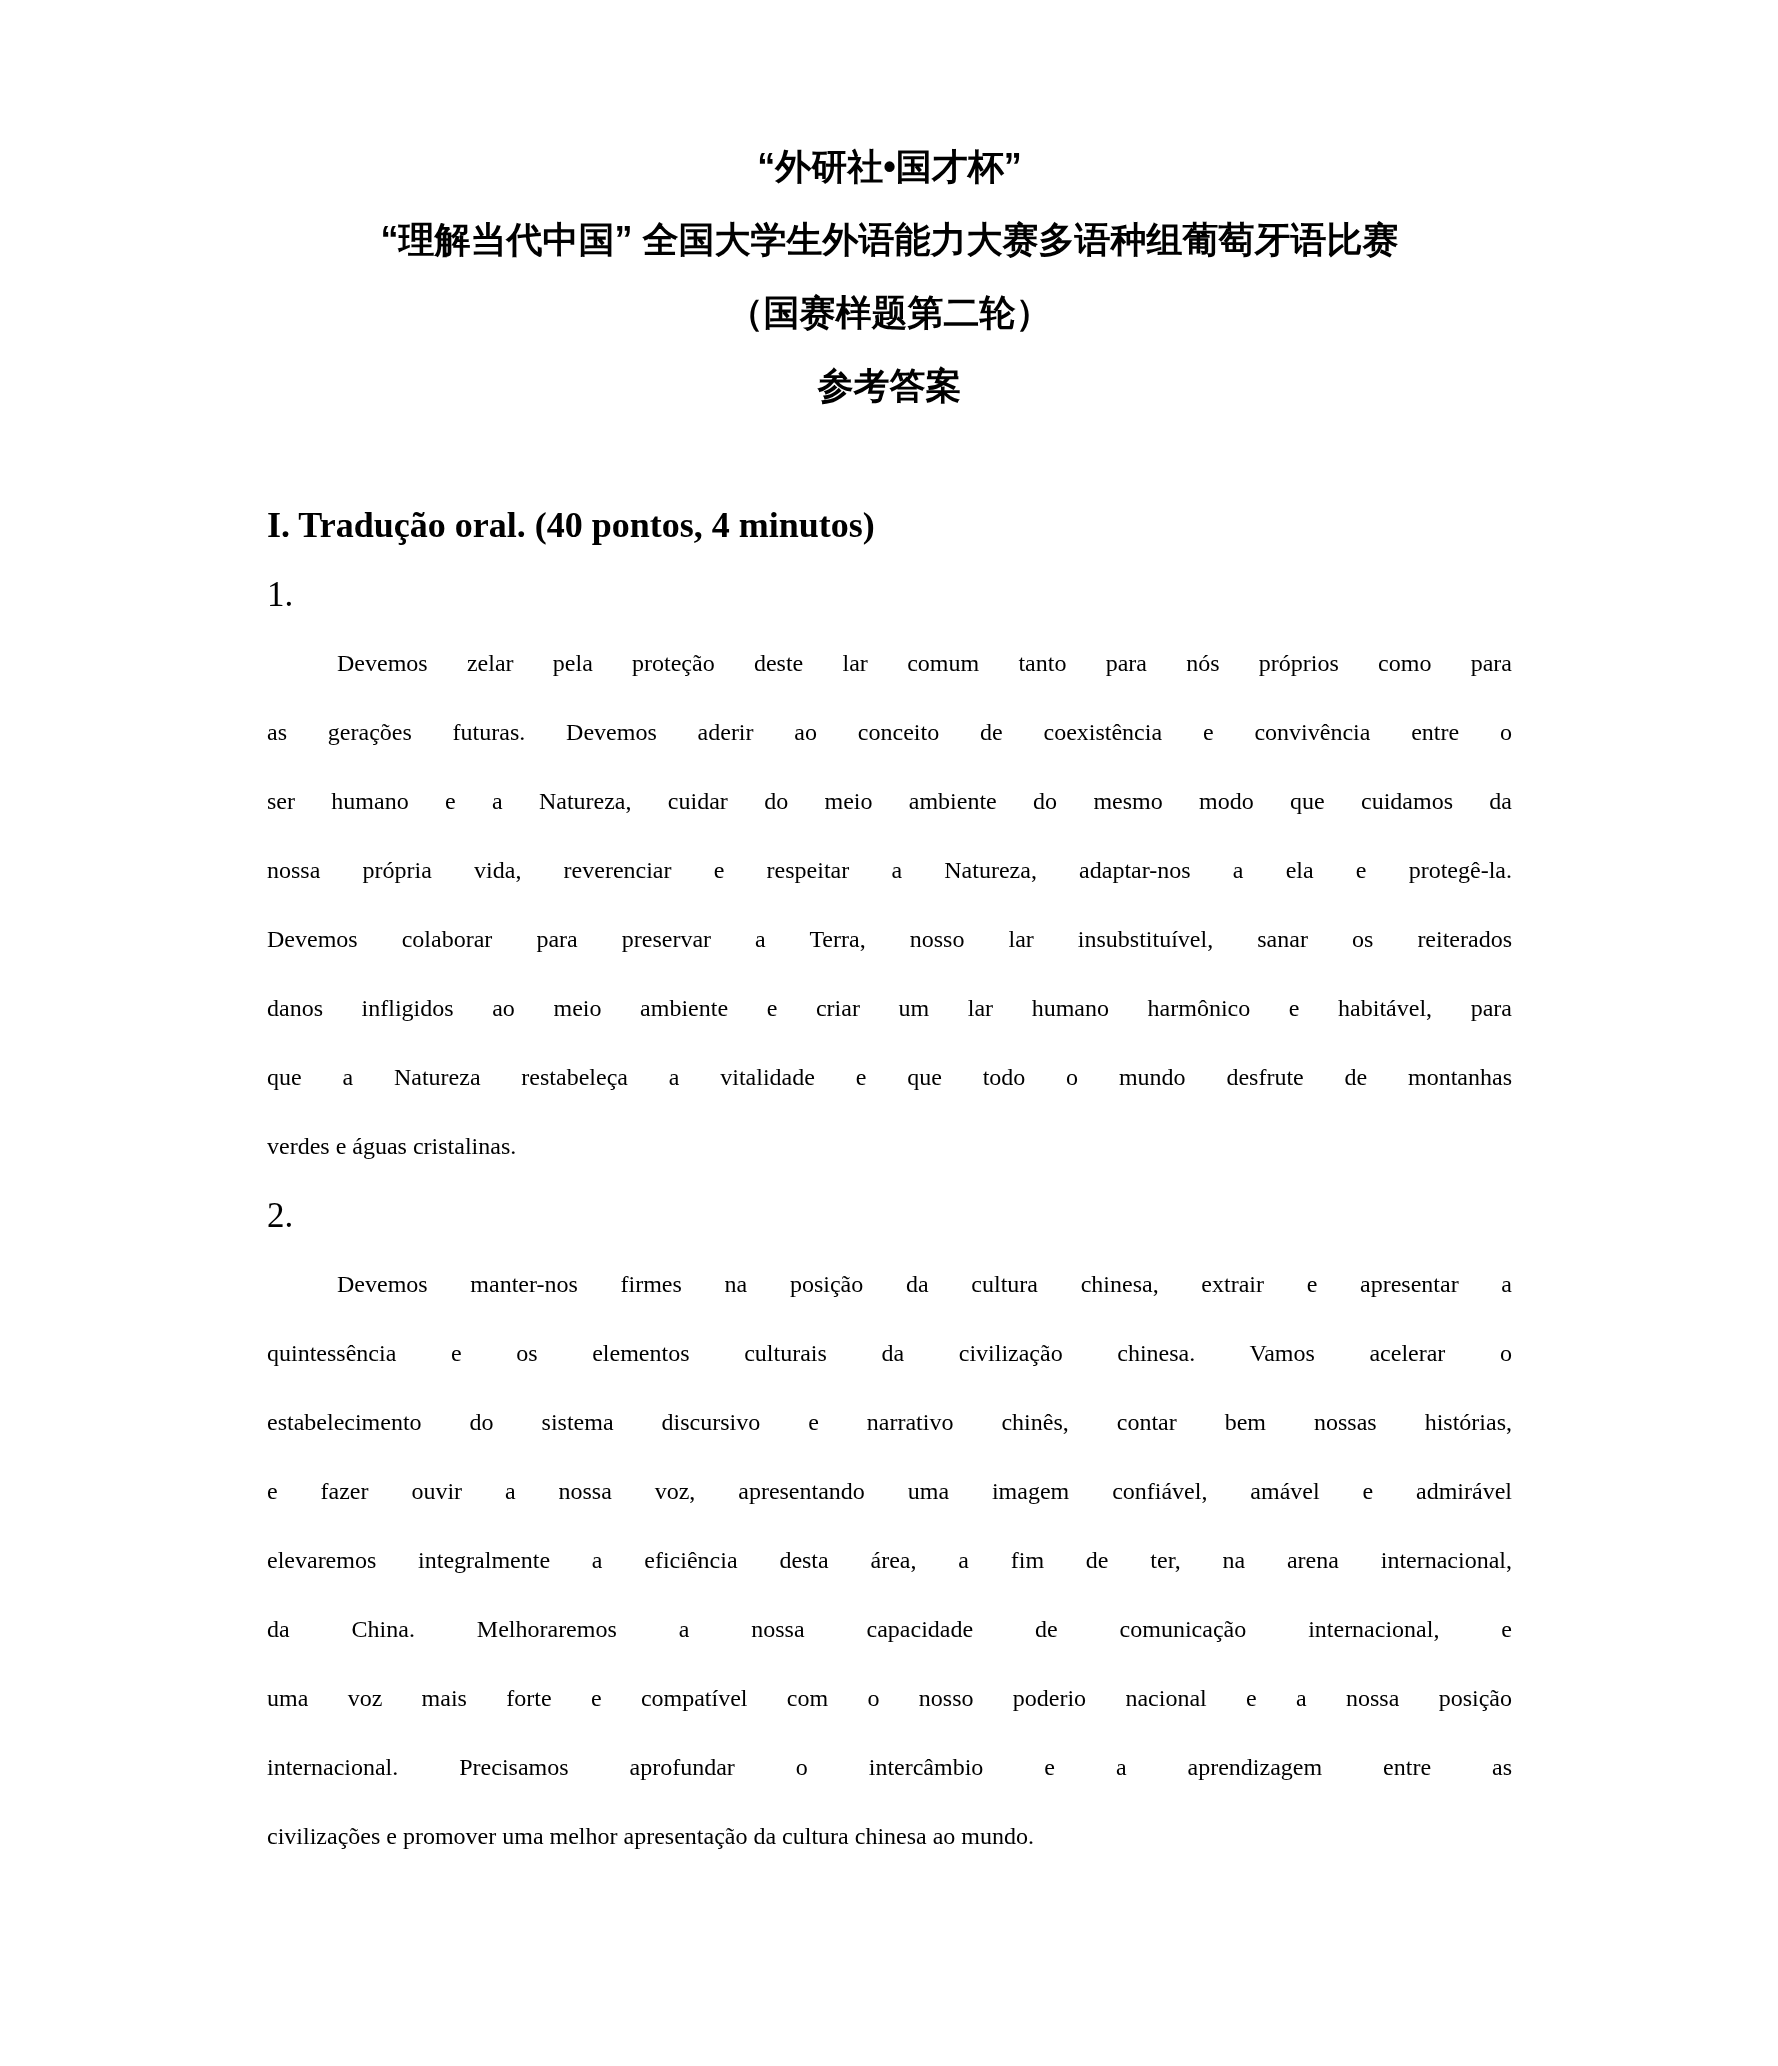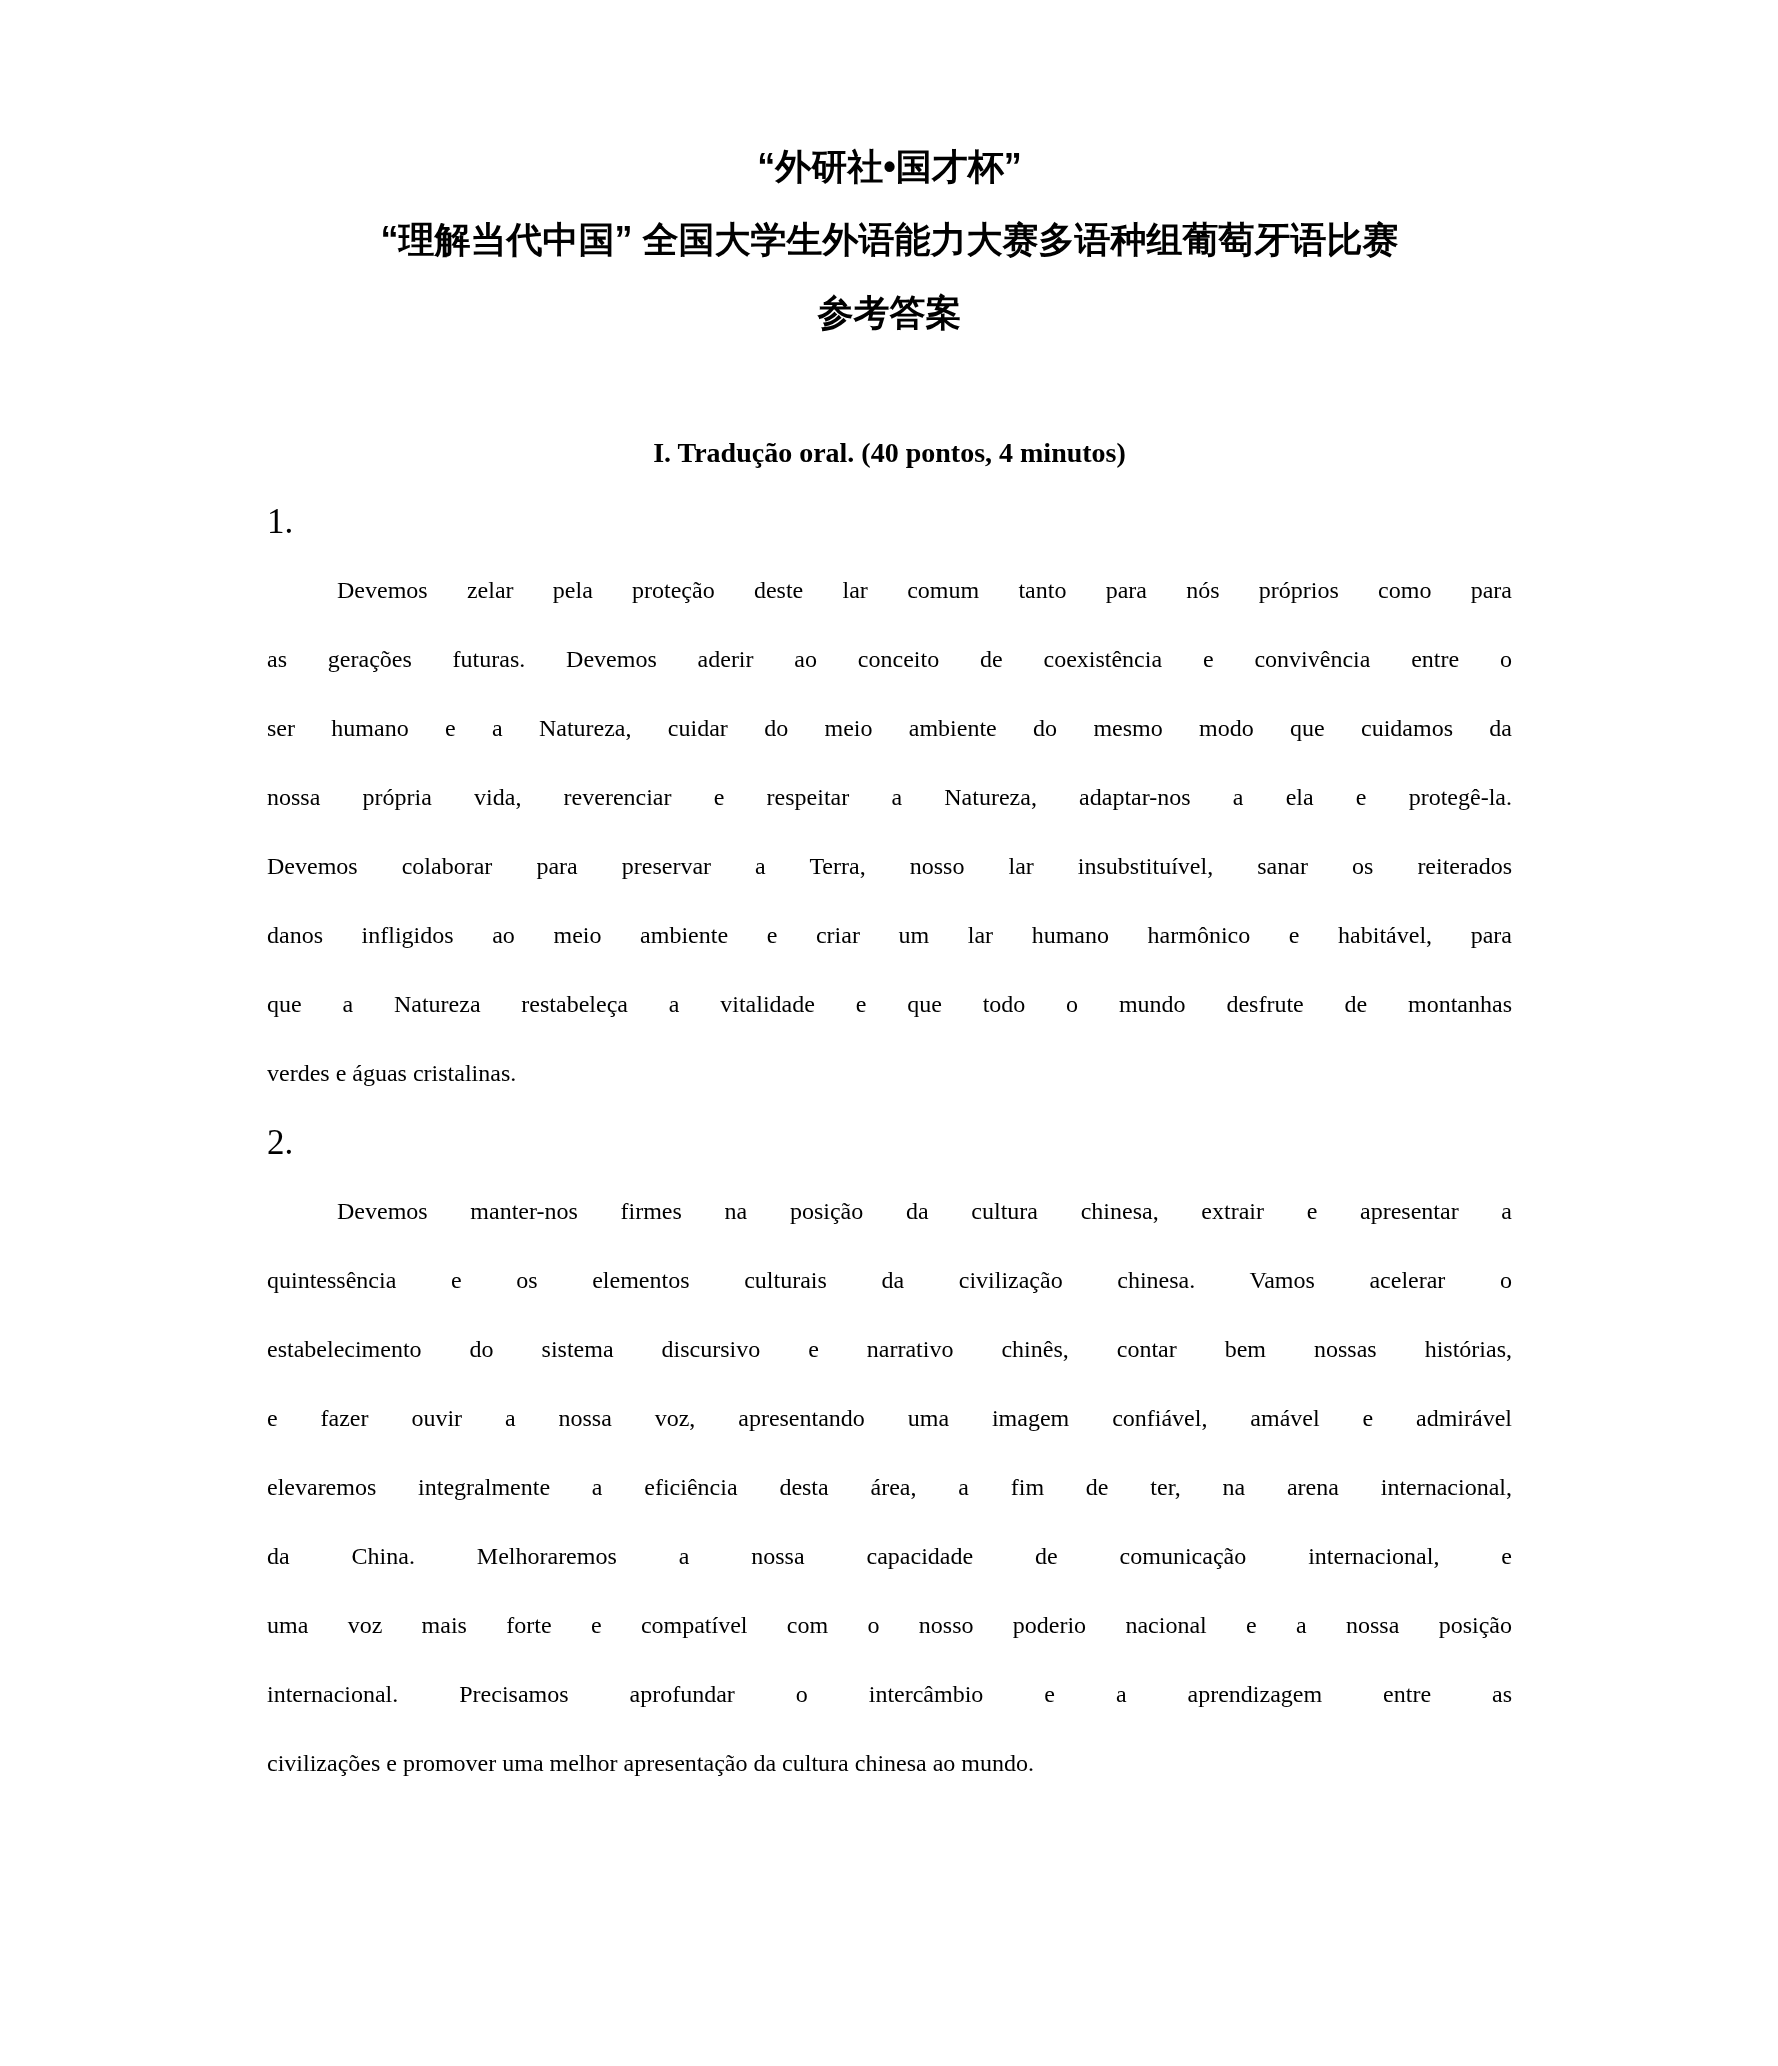--- a/index.html
+++ b/index.html
@@ -25,23 +25,23 @@
     font-weight: bold;
     font-size: 36px;
     line-height: 73px;
     text-align: center;
     white-space: nowrap;
   }
   .section-heading {
     margin-top: 69px;
     font-family: "Liberation Serif", "DejaVu Serif", serif;
     font-weight: bold;
-    font-size: 28px;
+    font-size: 36px;
     line-height: 69px;
-    text-align: center;
+    text-align: left;
   }
   .item-number {
     font-family: "Liberation Serif", "DejaVu Serif", serif;
     font-size: 35px;
     line-height: 69px;
     text-align: left;
   }
   .line {
     font-family: "Liberation Serif", "DejaVu Serif", serif;
     font-size: 24px;
@@ -59,20 +59,21 @@
   }
 </style>
 </head>
 <body>
 
 <div class="page">
 
   <div class="title-block">
     <div class="doc-title">“外研社•国才杯”</div>
     <div class="doc-title">“理解当代中国” 全国大学生外语能力大赛多语种组葡萄牙语比赛</div>
+    <div class="doc-title">（国赛样题第二轮）</div>
     <div class="doc-title">参考答案</div>
   </div>
 
   <div class="section-heading">I. Tradução oral. (40 pontos, 4 minutos)</div>
 
   <div>
     <div class="item-number">1.</div>
     <div class="paragraph">
       <div class="line first">Devemos zelar pela proteção deste lar comum tanto para nós próprios como para</div>
       <div class="line">as gerações futuras. Devemos aderir ao conceito de coexistência e convivência entre o</div>

